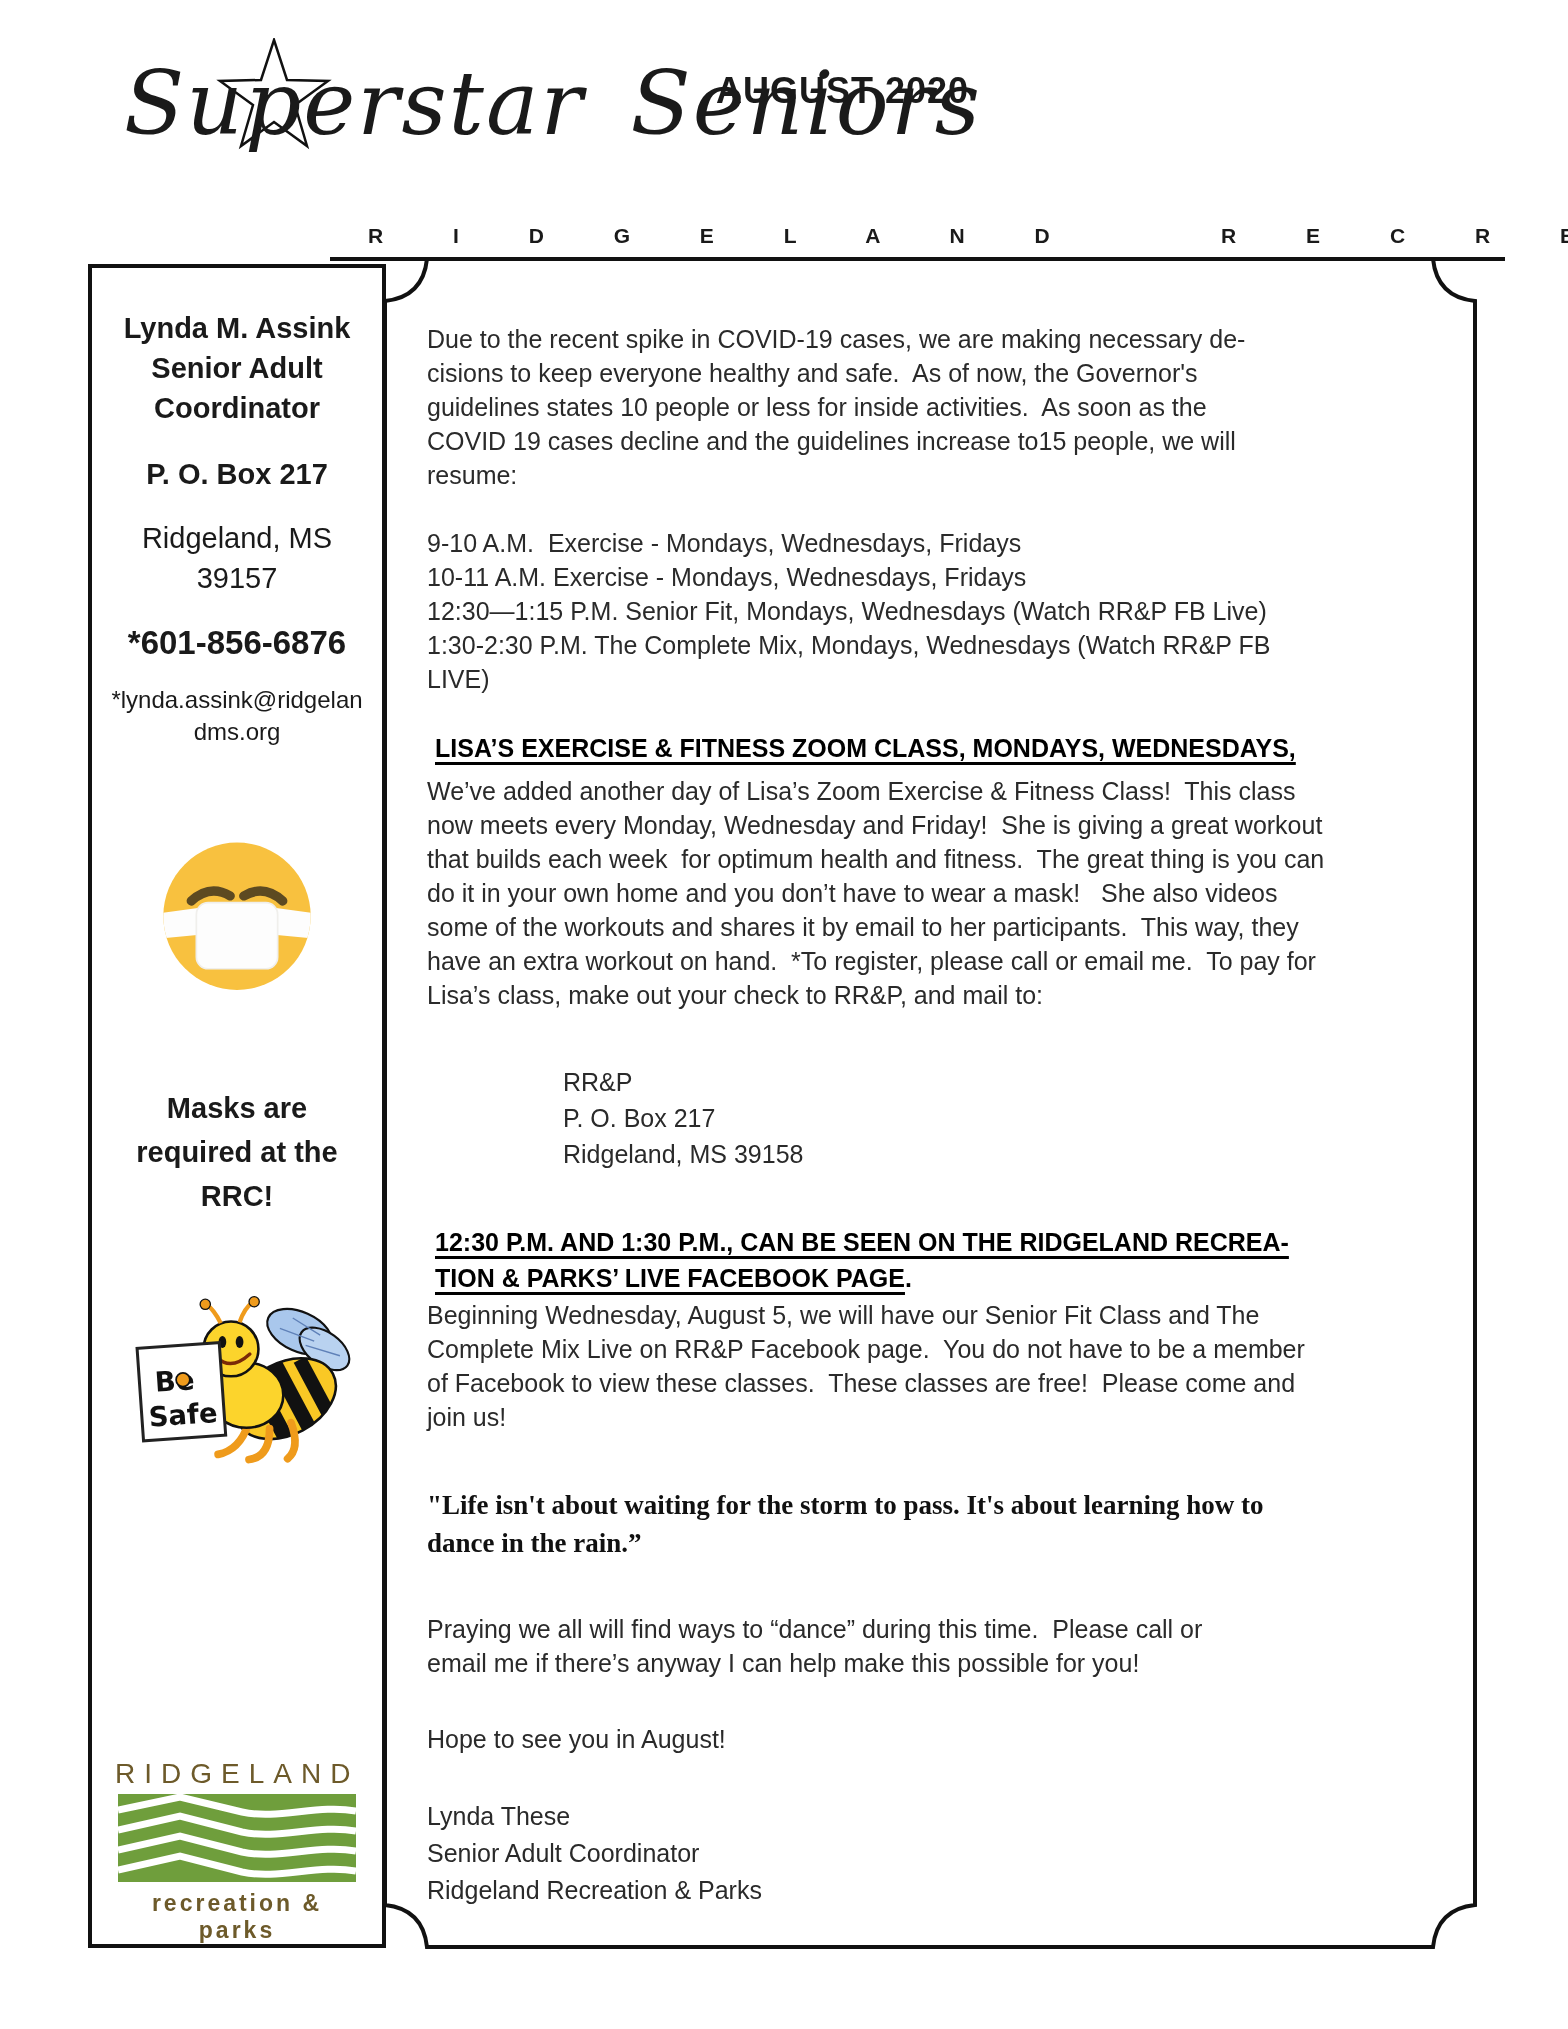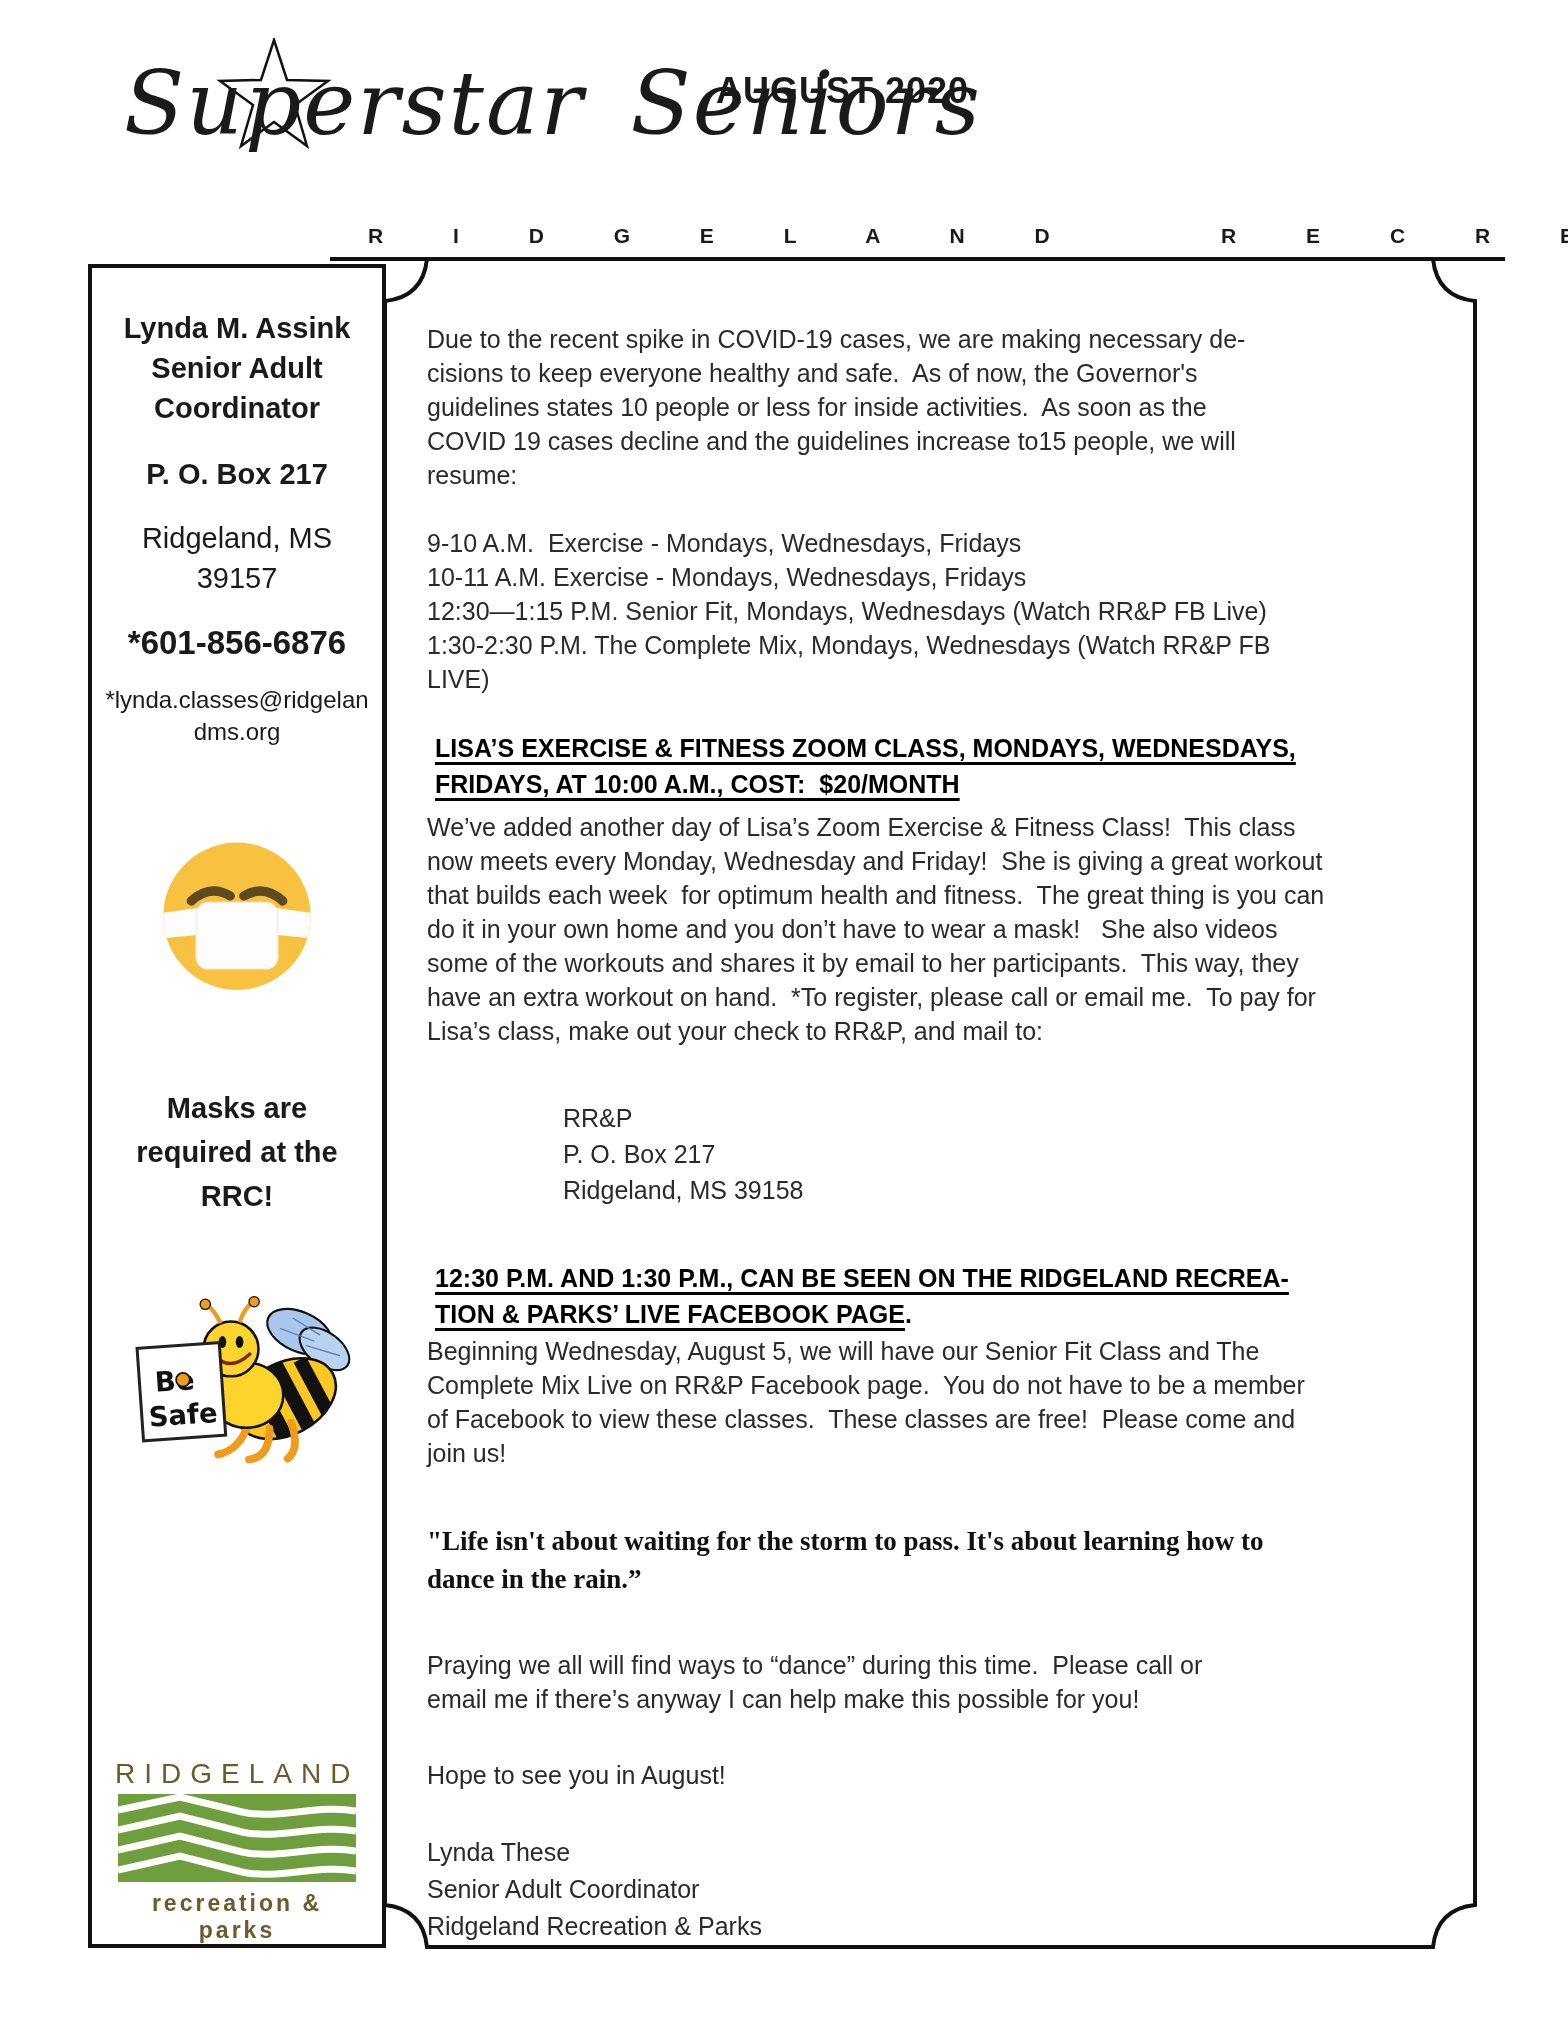--- a/index.html
+++ b/index.html
@@ -79,21 +79,21 @@
         <div class="ln">Senior Adult</div>
         <div class="ln">Coordinator</div>
       </div>
     <div class="contact-pobox">P. O. Box 217</div>
     <div class="contact-city">
         <div class="ln">Ridgeland, MS</div>
         <div class="ln">39157</div>
       </div>
     <div class="contact-phone">*601-856-6876</div>
     <div class="contact-email">
-        <div class="ln">*lynda.classes@ridgelan</div>
+        <div class="ln">*lynda.assink@ridgelan</div>
         <div class="ln">dms.org</div>
       </div>
 
     <svg class="mask-emoji" viewBox="0 0 180 180" xmlns="http://www.w3.org/2000/svg">
       <defs>
           <clipPath id="faceclip">
             <circle cx="90" cy="90" r="87"></circle>
           </clipPath>
         </defs>
       <circle cx="90" cy="90" r="87" fill="#f8c13f"></circle>
@@ -183,21 +183,20 @@
     <div class="para">
         <div class="ln">9-10 A.M.  Exercise - Mondays, Wednesdays, Fridays</div>
         <div class="ln">10-11 A.M. Exercise - Mondays, Wednesdays, Fridays</div>
         <div class="ln">12:30—1:15 P.M. Senior Fit, Mondays, Wednesdays (Watch RR&amp;P FB Live)</div>
         <div class="ln">1:30-2:30 P.M. The Complete Mix, Mondays, Wednesdays (Watch RR&amp;P FB</div>
         <div class="ln">LIVE)</div>
       </div>
 
     <div class="heading">
       <div class="hline"><span class="u">LISA’S EXERCISE &amp; FITNESS ZOOM CLASS, MONDAYS, WEDNESDAYS,</span></div>
-      <div class="hline"><span class="u">FRIDAYS, AT 10:00 A.M., COST:  $20/MONTH</span></div>
     </div>
     <div class="lisa-body">
         <div class="ln">We’ve added another day of Lisa’s Zoom Exercise &amp; Fitness Class!  This class</div>
         <div class="ln">now meets every Monday, Wednesday and Friday!  She is giving a great workout</div>
         <div class="ln">that builds each week  for optimum health and fitness.  The great thing is you can</div>
         <div class="ln">do it in your own home and you don’t have to wear a mask!   She also videos</div>
         <div class="ln">some of the workouts and shares it by email to her participants.  This way, they</div>
         <div class="ln">have an extra workout on hand.  *To register, please call or email me.  To pay for</div>
         <div class="ln">Lisa’s class, make out your check to RR&amp;P, and mail to:</div>
       </div>

